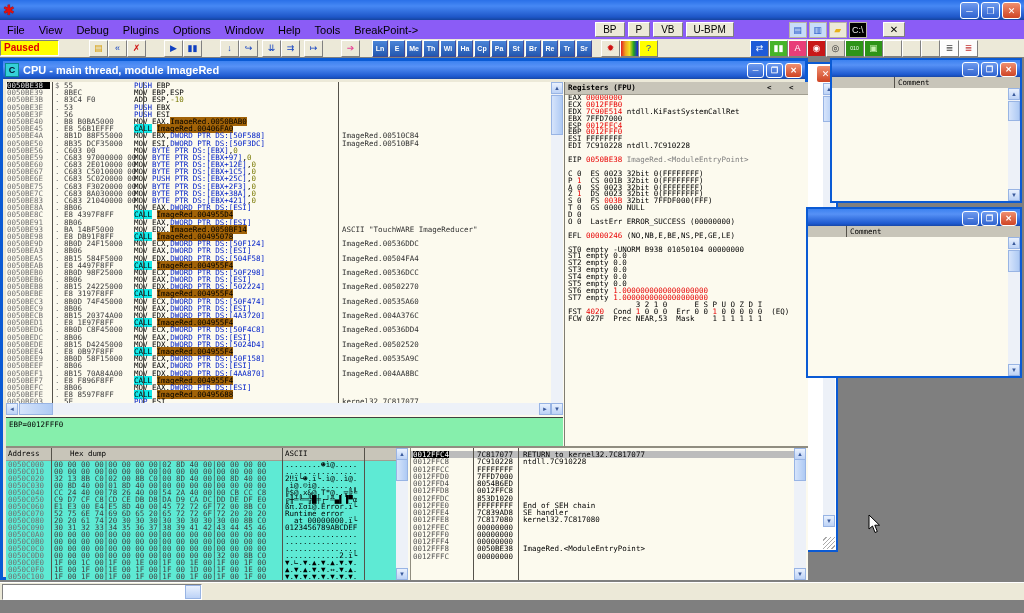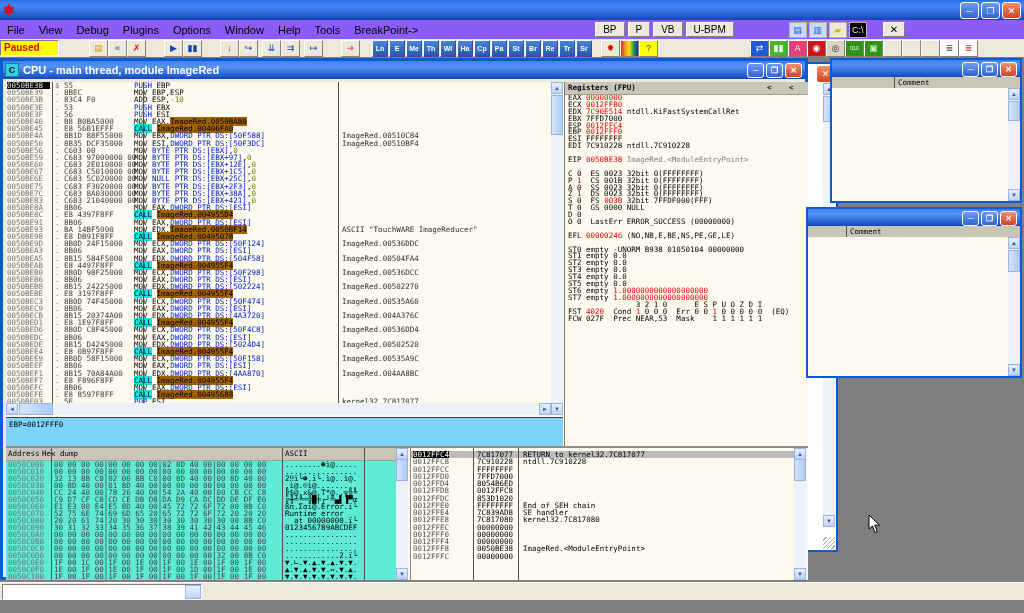--- a/index.html
+++ b/index.html
@@ -54,21 +54,21 @@
   .sk{color:#000}.sb{color:#0020C8}.so{color:#787800}
   .sy{background:#a16207;color:#000}.sc{background:#10E8E8;color:#000}.sg{color:#808080}
   .sr{color:#E80000}
   
   .vsb{background:#EDF1F8;display:flex;flex-direction:column;justify-content:space-between;}
   .hsb{background:#EDF1F8;display:flex;justify-content:space-between;}
   .sbb{width:12px;height:12px;border:1px solid #98B4E4;box-sizing:border-box;color:#3A5A9C;font-size:6px;
        background:linear-gradient(#E9F1FE,#BCD2F6);display:flex;align-items:center;justify-content:center;}
   .sbthumb{border:1px solid #98B4E4;background:linear-gradient(90deg,#D6E4FB,#AECAF4);box-sizing:border-box;}
   
-  #info-line{left:0;top:335px;width:557px;height:29px;background:#7dd3fc;border-top:1px solid #404040;
+  #info-line{left:0;top:335px;width:557px;height:29px;background:#86efac;border-top:1px solid #404040;
      padding:2px 0 0 3px;box-sizing:border-box;}
   
   #regs{left:558px;top:0;width:244px;height:364px;border-left:1px solid #807d72;background:#FCFAEE;overflow:hidden;}
   #regs-header{height:12px;background:#C8C5B9;border-bottom:1px solid #a09d90;position:relative;
      font-weight:bold;padding-left:3px;line-height:12px;}
   .regline{height:6.9px;line-height:6.9px;padding-left:3px;}
   
   #split-h{left:0;top:364px;width:802px;height:2px;background:#908d80;}
   #dump{left:0;top:366px;width:390px;height:132px;background:#5eead4;overflow:hidden;}
   #dump-header{height:12px;background:#C8C5B9;border-bottom:1px solid #a09d90;position:relative;line-height:12px;}
@@ -317,21 +317,21 @@
               <span class="da">0050BE67</span>
               <span class="df">.</span>
               <span class="db">C683 C5010000 00</span>
               <span class="di"><span class="sk">MOV </span><span class="sb">BYTE PTR DS:[EBX+1C5]</span><span class="sk">,</span><span class="so">0</span></span>
               <span class="dc"></span>
             </div>
             <div class="drow">
               <span class="da">0050BE6E</span>
               <span class="df">.</span>
               <span class="db">C683 5C020000 00</span>
-              <span class="di"><span class="sk">MOV </span><span class="sb">NULL PTR DS:[EBX+25C]</span><span class="sk">,</span><span class="so">0</span></span>
+              <span class="di"><span class="sk">MOV </span><span class="sb">PUSH PTR DS:[EBX+25C]</span><span class="sk">,</span><span class="so">0</span></span>
               <span class="dc"></span>
             </div>
             <div class="drow">
               <span class="da">0050BE75</span>
               <span class="df">.</span>
               <span class="db">C683 F3020000 00</span>
               <span class="di"><span class="sk">MOV </span><span class="sb">BYTE PTR DS:[EBX+2F3]</span><span class="sk">,</span><span class="so">0</span></span>
               <span class="dc"></span>
             </div>
             <div class="drow">
@@ -604,21 +604,21 @@
               <div class="regline pre"><span class="sk">FST </span><span class="sr">4020</span><span class="sk">  Cond </span><span class="sr">1</span><span class="sk"> 0 0 0  Err 0 0 </span><span class="sr">1</span><span class="sk"> 0 0 0 0 0  (EQ)</span></div>
               <div class="regline pre"><span class="sk">FCW 027F  Prec NEAR,53  Mask    1 1 1 1 1 1</span></div>
             </div>
         </div>
 
         <div class="abs" id="split-h"></div>
 
         <div class="abs mono" id="dump">
           <div id="dump-header">
             <span class="dhx" style="left:2px;">Address</span>
-            <span class="dhx" style="left:36px;">Hex dump</span>
+            <span class="dhx" style="left:64px;">Hex dump</span>
             <span class="dhx" style="left:279px;">ASCII</span>
           </div>
           <div id="dump-rows">
               <div class="durow">
                 <span class="ua">0050C000</span>
                 <span class="uh">00 00 00 00|00 00 00 00|02 8D 40 00|00 00 00 00</span>
                 <span class="us pre">........☻ì@.....</span>
               </div>
               <div class="durow">
                 <span class="ua">0050C010</span>

